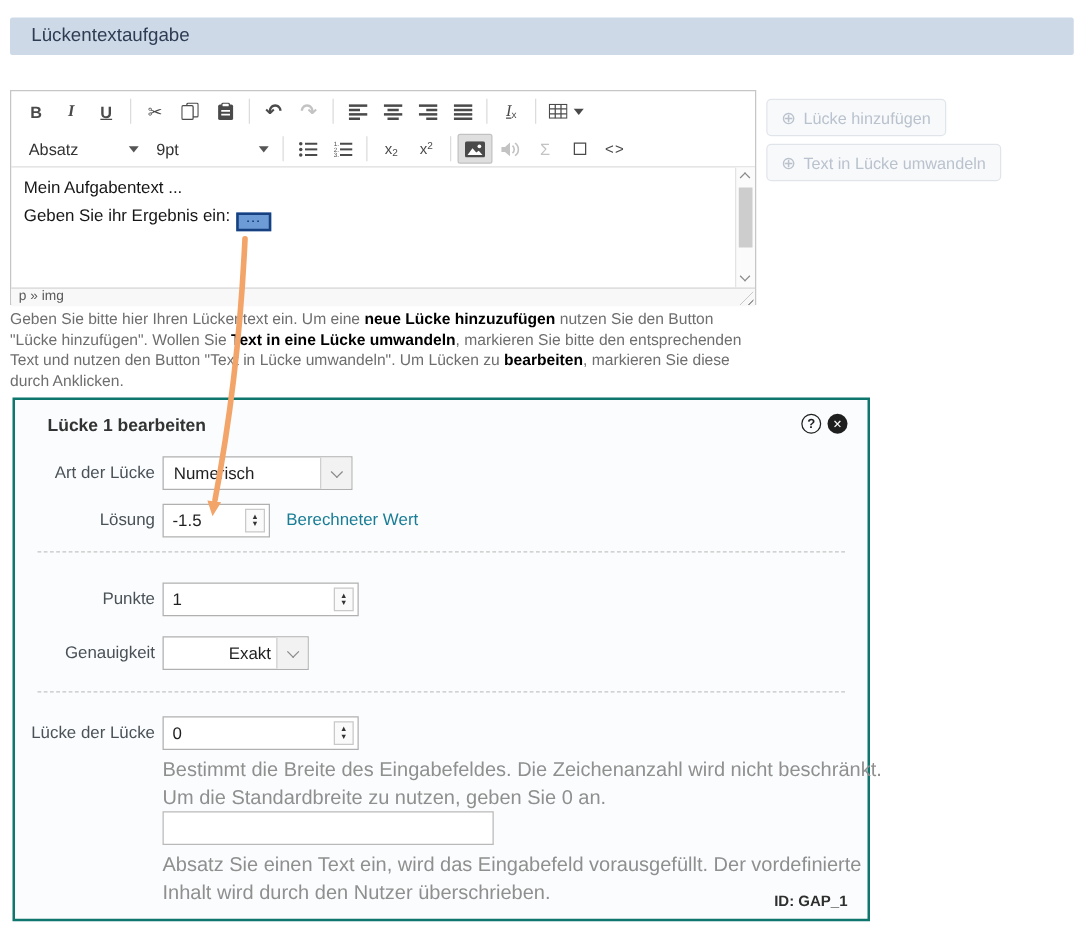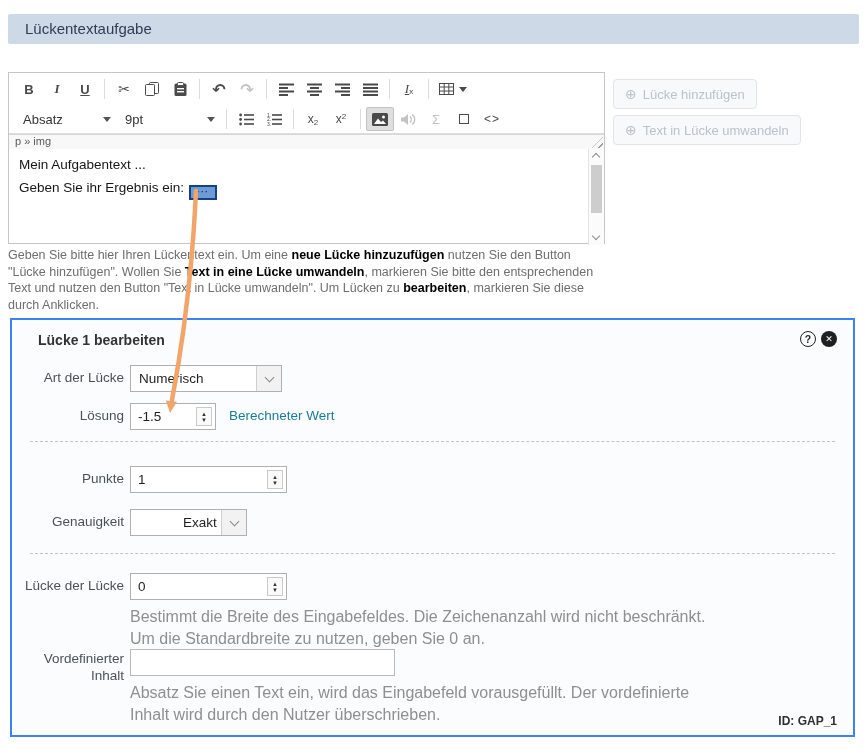--- a/index.html
+++ b/index.html
@@ -55,21 +55,21 @@
     padding:0 11px; border:1px solid #e1e5ea; border-radius:4px; background:#f8f9fb; color:#b9c2cd;
     font-size:13px; cursor:default; font-family:inherit; }
   .side-btn .plus { font-size:14px; margin-right:6px; line-height:1; }
   #side-btn-1 { top:79px; } #side-btn-2 { top:115px; }
 
   
   #hint { left:8px; top:247px; width:601px; font-size:12.5px; line-height:1.33; color:#6e6e6e; }
   #hint b { color:#000000; }
 
   
-  #panel { left:10px; top:318px; width:845px; height:419px; border:2px solid #3b82f6; background:#fbfcfd; }
+  #panel { left:10px; top:318px; width:686px; height:419px; border:2px solid #0f766e; background:#fbfcfd; }
   #panel-title { left:26px; top:12px; font-size:14px; font-weight:bold; color:#333; }
   #panel-icons { top:11px; right:16px; display:flex; gap:5px; align-items:center; }
   #help-icon { width:16px; height:16px; border:1.6px solid #1f1f1f; border-radius:50%; color:#1f1f1f;
     font-size:10.5px; font-weight:bold; display:flex; align-items:center; justify-content:center; cursor:pointer; }
   #close-icon { width:16px; height:16px; background:#1f1f1f; border-radius:50%; color:#fff;
     font-size:9px; font-weight:bold; display:flex; align-items:center; justify-content:center; cursor:pointer; }
 
   .f-label { position:absolute; left:8px; width:104px; text-align:right; font-size:13.5px; color:#4a5258; }
   .f-help { position:absolute; left:118px; font-size:16px; color:#8f8f8f; line-height:1.35; }
   .divider { position:absolute; left:18px; right:18px; border-top:1px dashed #c3c3c3; }
@@ -286,38 +286,38 @@
           </button><button class="tbtn">
             <span class="glyph">
               <span style="width:10px;height:10px;border:1.4px solid currentColor;display:inline-block"></span>
             </span>
           </button><button class="tbtn">
             <span class="glyph">
               <span style="font-size:12px;letter-spacing:1px">&lt;&gt;</span>
             </span>
           </button></span>
     </div>
-  </div>
-  <div id="status-bar">
-    <span>p » img</span>
-    <span id="resize-grip"></span>
   </div>
   <div id="editor-content">
     <p>Mein Aufgabentext ...</p>
     <p><span>Geben Sie ihr Ergebnis ein:</span><span id="gap-marker">···</span></p>
     <div id="v-scrollbar">
       <span class="sb-chevron" id="sb-up">
           <i></i>
         </span>
       <span id="sb-thumb"></span>
       <span class="sb-chevron" id="sb-down">
           <i></i>
         </span>
     </div>
   </div>
+  <div id="status-bar">
+    <span>p » img</span>
+    <span id="resize-grip"></span>
+  </div>
 </div>
 
 <button class="side-btn" id="side-btn-1">
   <span class="plus">⊕</span>
   <span>Lücke hinzufügen</span>
 </button>
 <button class="side-btn" id="side-btn-2">
   <span class="plus">⊕</span>
   <span>Text in Lücke umwandeln</span>
 </button>
@@ -373,21 +373,20 @@
   <span class="f-label" id="label-size">Lücke der Lücke</span>
   <div class="numwrap" id="num-size" style="top:253px">
     <input value="0" style="">
     <span class="spinner">
         <span>▲</span>
         <span>▼</span>
       </span>
   </div>
   <div class="f-help" id="help-size">Bestimmt die Breite des Eingabefeldes. Die Zeichenanzahl wird nicht beschränkt. Um die Standardbreite zu nutzen, geben Sie 0 an.</div>
 
-  <span class="f-label" id="label-pre">Vordefinierter Inhalt</span>
   <input id="text-input" style="top: 329px;" value="">
   <div class="f-help" id="help-pre">Absatz Sie einen Text ein, wird das Eingabefeld vorausgefüllt. Der vordefinierte Inhalt wird durch den Nutzer überschrieben.</div>
 
   <span id="gap-id">ID: GAP_1</span>
 </div>
 
 <svg id="arrow-overlay" class="abs" viewBox="0 0 867 751">
   <path d="M196,191 Q191,300 172,400" fill="none" stroke="#f2a469" stroke-width="4.5" stroke-linecap="round"></path>
   <polygon points="170,413 176.9,401.7 165.9,400.4" fill="#f2a469"></polygon>
 </svg>

